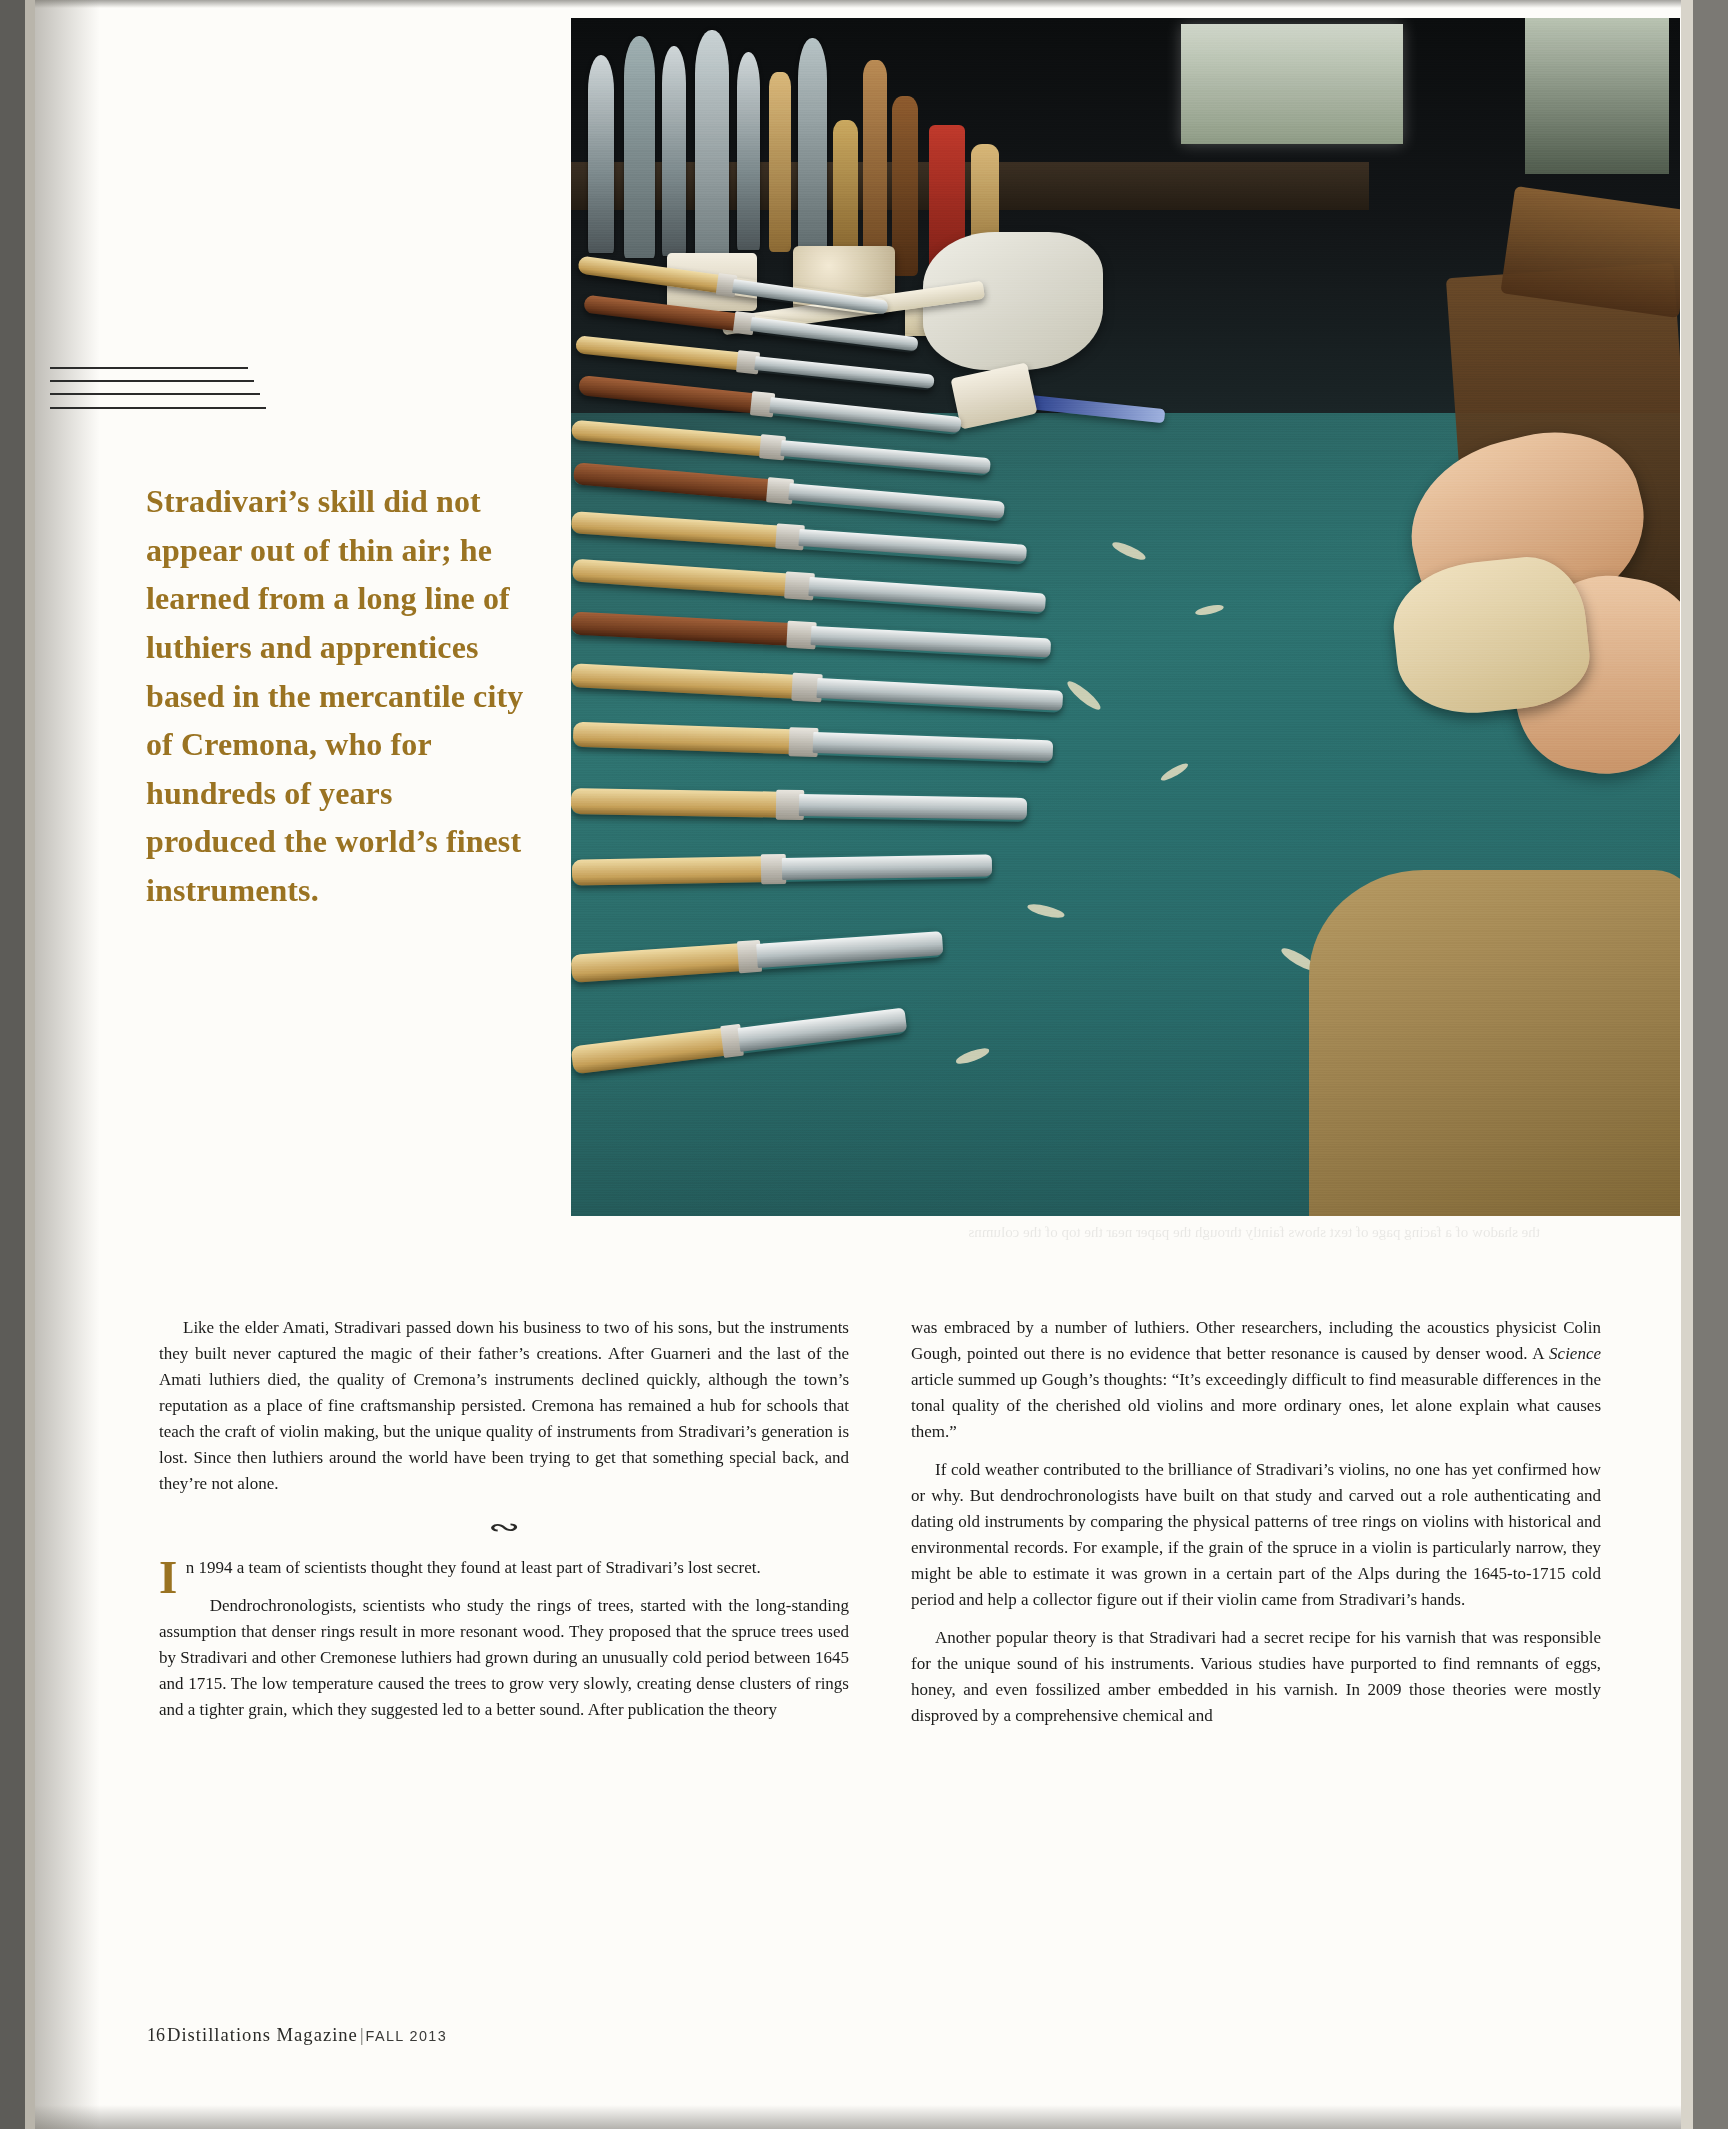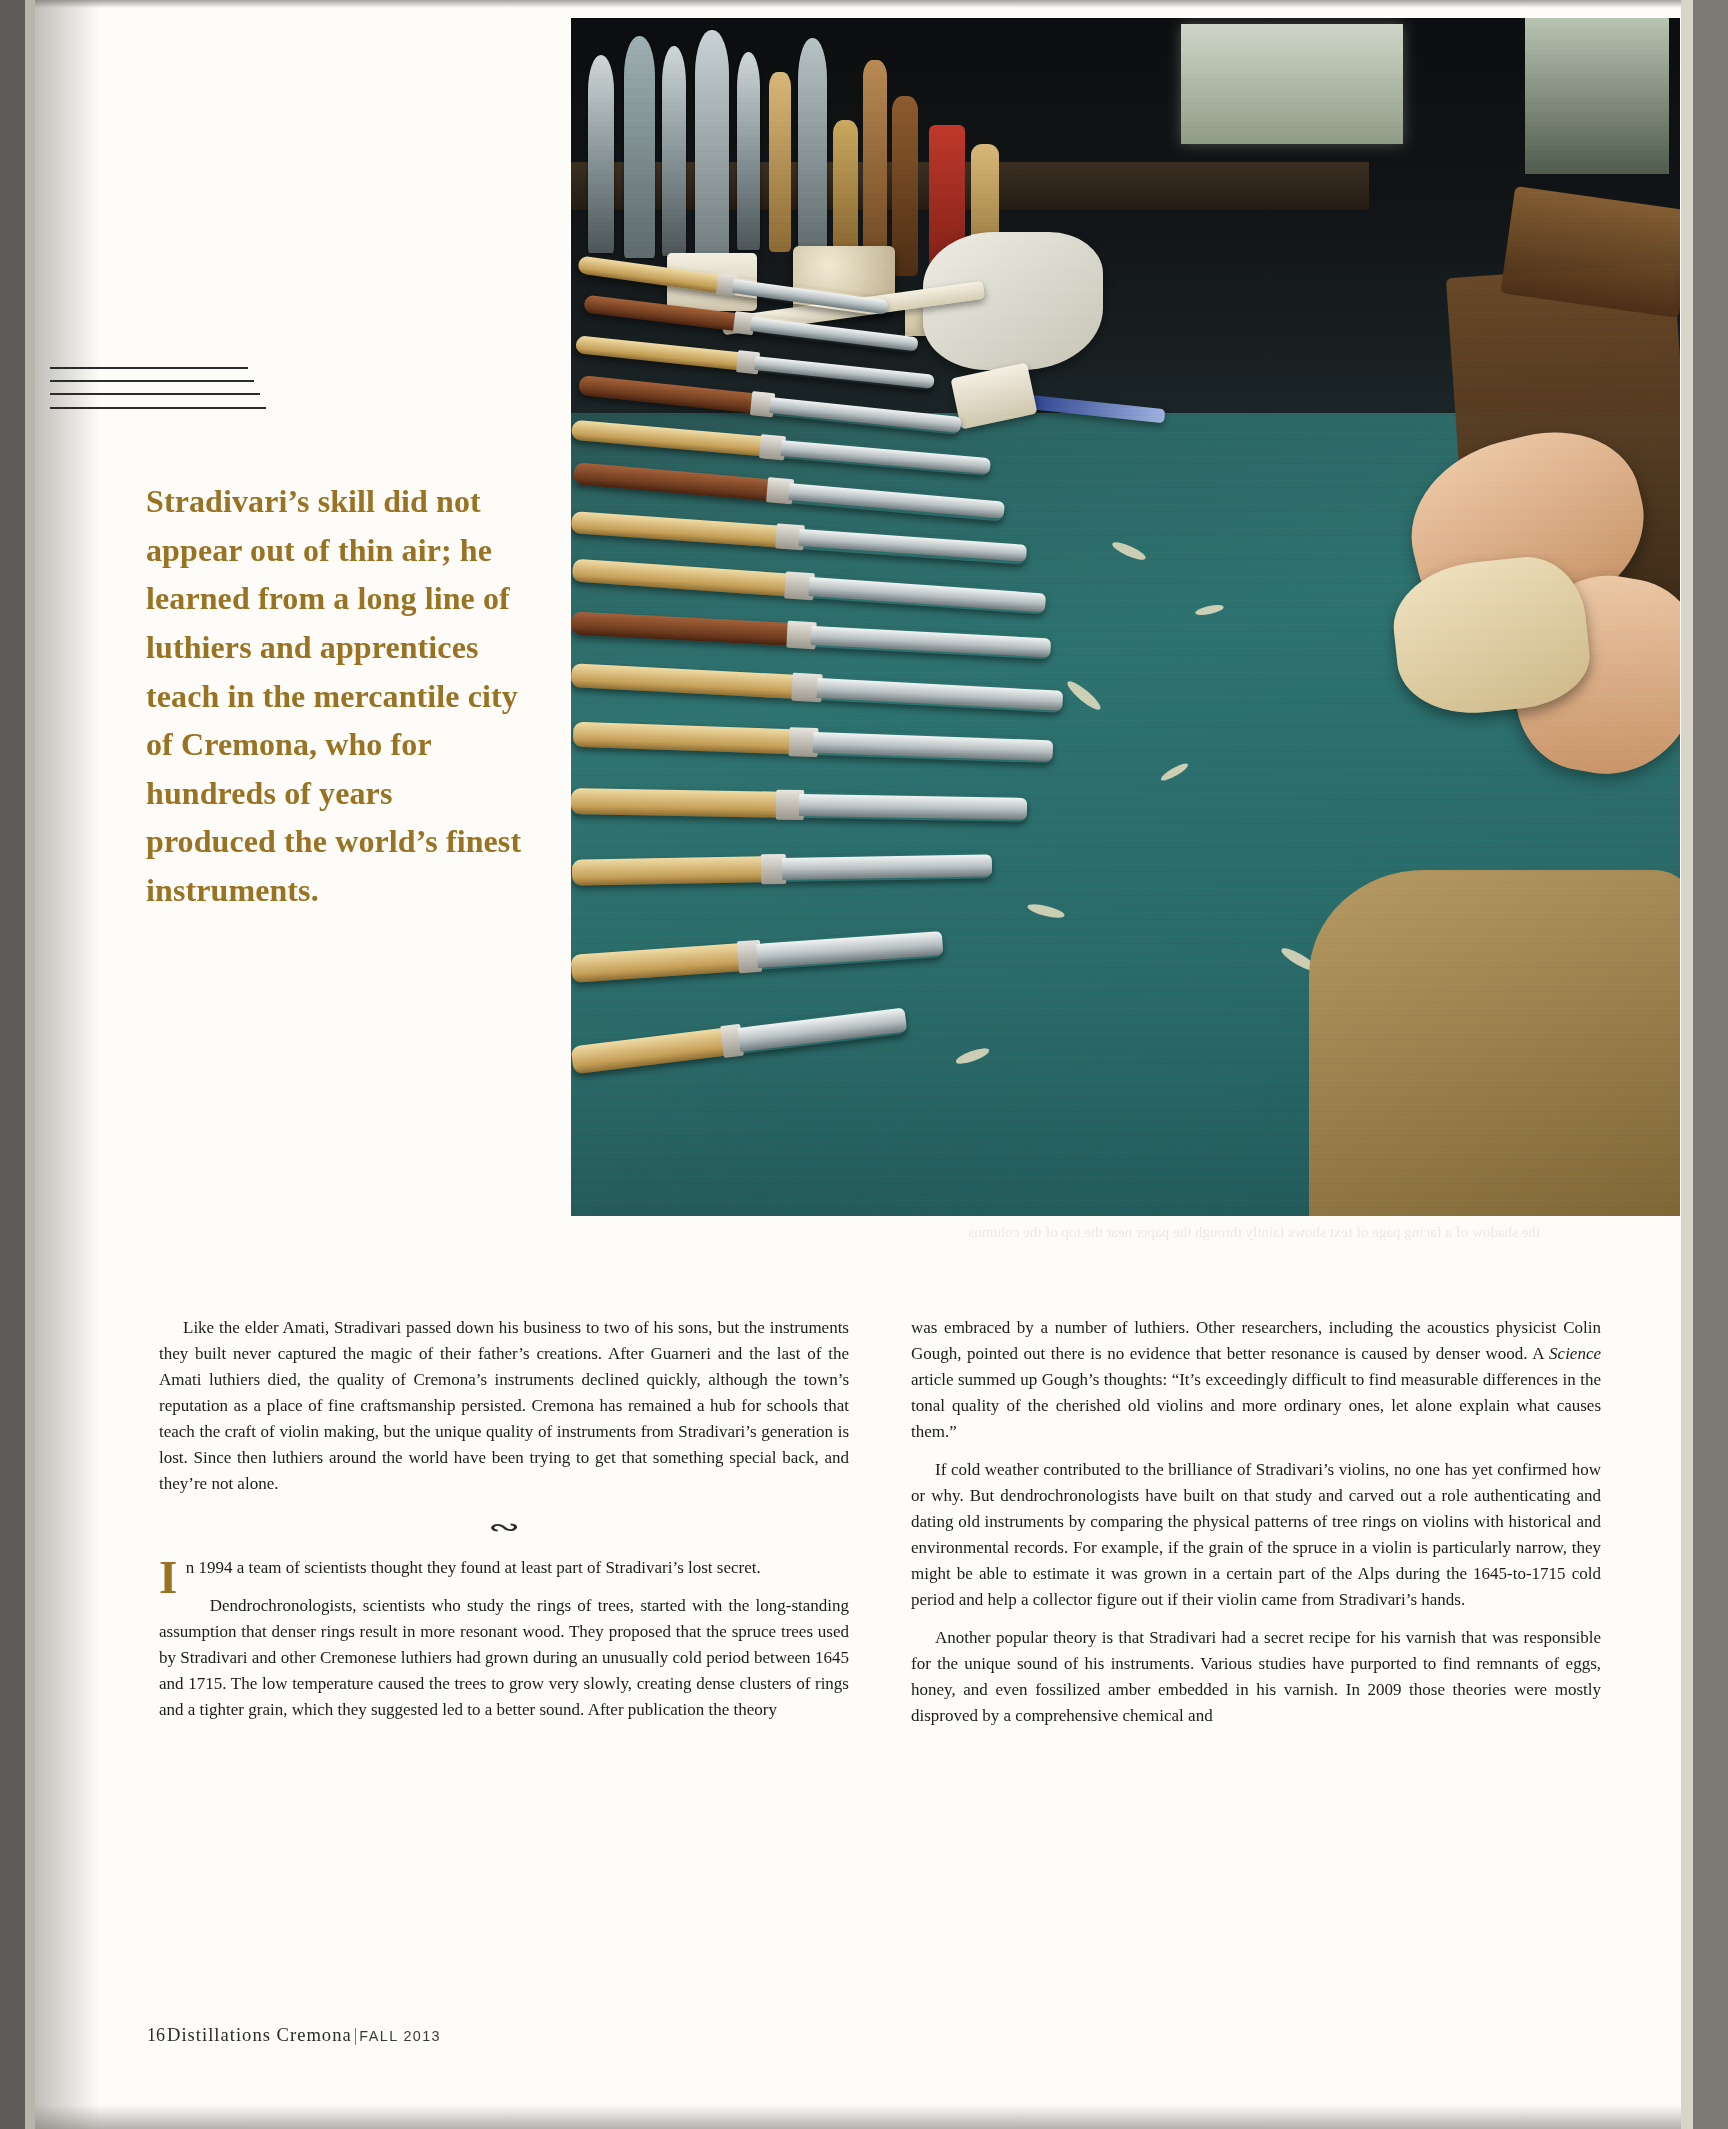--- a/index.html
+++ b/index.html
@@ -435,39 +435,39 @@
     <div class="photo-grain"></div>
   </div>
 
   <div class="staff-lines">
     <div></div>
       <div></div>
       <div></div>
       <div></div>
   </div>
 
-  <div class="pullquote">Stradivari’s skill did not appear out of thin air; he learned from a long line of luthiers and apprentices teach in the mercantile city of Cremona, who for hundreds of years produced the world’s finest instruments.</div>
+  <div class="pullquote">Stradivari’s skill did not appear out of thin air; he learned from a long line of luthiers and apprentices based in the mercantile city of Cremona, who for hundreds of years produced the world’s finest instruments.</div>
 
   <div class="bleed">the shadow of a facing page of text shows faintly through the paper near the top of the columns</div>
 
   <div class="col left">
     <p>Like the elder Amati, Stradivari passed down his business to two of his sons, but the instruments they built never captured the magic of their father’s creations. After Guarneri and the last of the Amati luthiers died, the quality of Cremona’s instruments declined quickly, although the town’s reputation as a place of fine craftsmanship persisted. Cremona has remained a hub for schools that teach the craft of violin making, but the unique quality of instruments from Stradivari’s generation is lost. Since then luthiers around the world have been trying to get that something special back, and they’re not alone.</p>
     <div class="ornament"><span>∾</span></div>
     <p class="dropcap-para noindent">
       <span class="dropcap">I</span><span>n 1994 a team of scientists thought they found at least part of Stradivari’s lost secret.</span>
     </p>
     <p>Dendrochronologists, scientists who study the rings of trees, started with the long-standing assumption that denser rings result in more resonant wood. They proposed that the spruce trees used by Stradivari and other Cremonese luthiers had grown during an unusually cold period between 1645 and 1715. The low temperature caused the trees to grow very slowly, creating dense clusters of rings and a tighter grain, which they suggested led to a better sound. After publication the theory</p>
   </div>
 
   <div class="col right">
     <p class="noindent">was embraced by a number of luthiers. Other researchers, including the acoustics physicist Colin Gough, pointed out there is no evidence that better resonance is caused by denser wood. A <em>Science</em> article summed up Gough’s thoughts: “It’s exceedingly difficult to find measurable differences in the tonal quality of the cherished old violins and more ordinary ones, let alone explain what causes them.”</p>
     <p>If cold weather contributed to the brilliance of Stradivari’s violins, no one has yet confirmed how or why. But dendrochronologists have built on that study and carved out a role authenticating and dating old instruments by comparing the physical patterns of tree rings on violins with historical and environmental records. For example, if the grain of the spruce in a violin is particularly narrow, they might be able to estimate it was grown in a certain part of the Alps during the 1645-to-1715 cold period and help a collector figure out if their violin came from Stradivari’s hands.</p>
     <p>Another popular theory is that Stradivari had a secret recipe for his varnish that was responsible for the unique sound of his instruments. Various studies have purported to find remnants of eggs, honey, and even fossilized amber embedded in his varnish. In 2009 those theories were mostly disproved by a comprehensive chemical and</p>
   </div>
 
   <div class="footer">
     <span class="folio">16</span>
-    <span class="mag">Distillations Cremona</span>
+    <span class="mag">Distillations Magazine</span>
     <span class="bar">|</span>
     <span class="issue">FALL 2013</span>
   </div>
 </div>
 
 
 </body></html>

